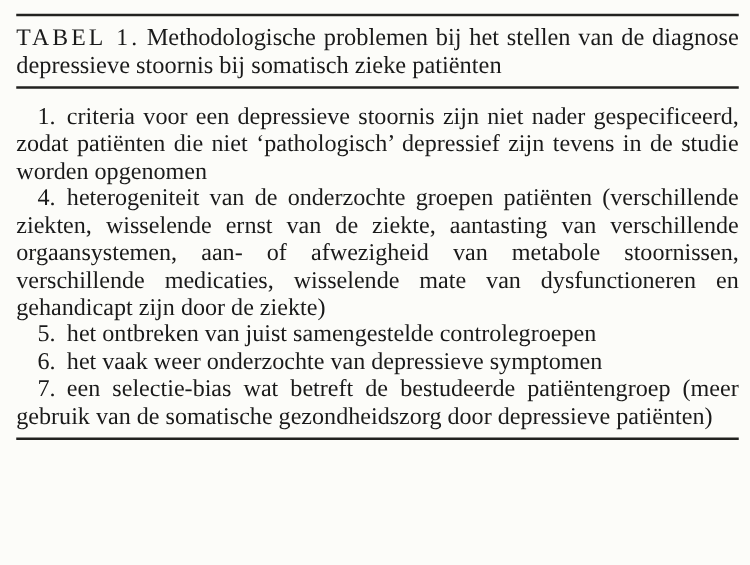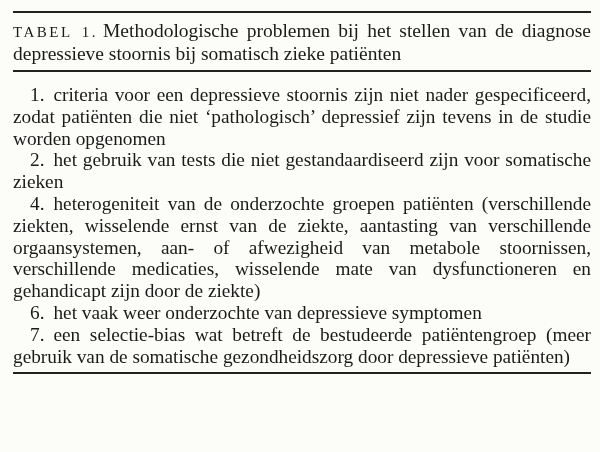--- a/index.html
+++ b/index.html
@@ -25,21 +25,21 @@
     height: 0;
     border-top: 2px solid #222220;
   }
   .caption {
     margin: 7px 0 5px 0;
     font-size: 19.5px;
     line-height: 22px;
     text-align: justify;
   }
   .tabel-label {
-    font-size: 15px;
+    font-size: 19px;
     letter-spacing: 2.5px;
     margin-right: 5px;
   }
   .items {
     margin-top: 12px;
     font-size: 19.3px;
     line-height: 21.8px;
     font-family: Liberation Serif, serif;
   }
   .item {
@@ -61,22 +61,22 @@
 
   <div class="rule"></div>
 
   <p class="caption"><span class="tabel-label">TABEL 1.</span><span>Methodologische problemen bij het stellen van de diagnose depressieve stoornis bij somatisch zieke patiënten</span></p>
 
   <div class="rule"></div>
 
   <div class="items-wrap">
     <div class="items">
       <p class="item"><span class="num">1.</span><span>criteria voor een depressieve stoornis zijn niet nader gespecificeerd, zodat patiënten die niet ‘pathologisch’ depressief zijn tevens in de studie worden opgenomen</span></p>
-      <p class="item"><span class="num">2.</span><span>het gebruik van tests die niet gestandaardiseerd zijn voor somatische zieken</span></p>
       <p class="item"><span class="num">4.</span><span>heterogeniteit van de onderzochte groepen patiënten (verschillende ziekten, wisselende ernst van de ziekte, aantasting van verschillende orgaansystemen, aan- of afwezigheid van metabole stoornissen, verschillende medicaties, wisselende mate van dysfunctioneren en gehandicapt zijn door de ziekte)</span></p>
+      <p class="item"><span class="num">5.</span><span>het ontbreken van juist samengestelde controlegroepen</span></p>
       <p class="item"><span class="num">6.</span><span>het vaak weer onderzochte van depressieve symptomen</span></p>
       <p class="item"><span class="num">7.</span><span>een selectie-bias wat betreft de bestudeerde patiëntengroep (meer gebruik van de somatische gezondheidszorg door depressieve patiënten)</span></p>
     </div>
   </div>
 
   <div class="rule"></div>
 
 </div>
 
 </body></html>

